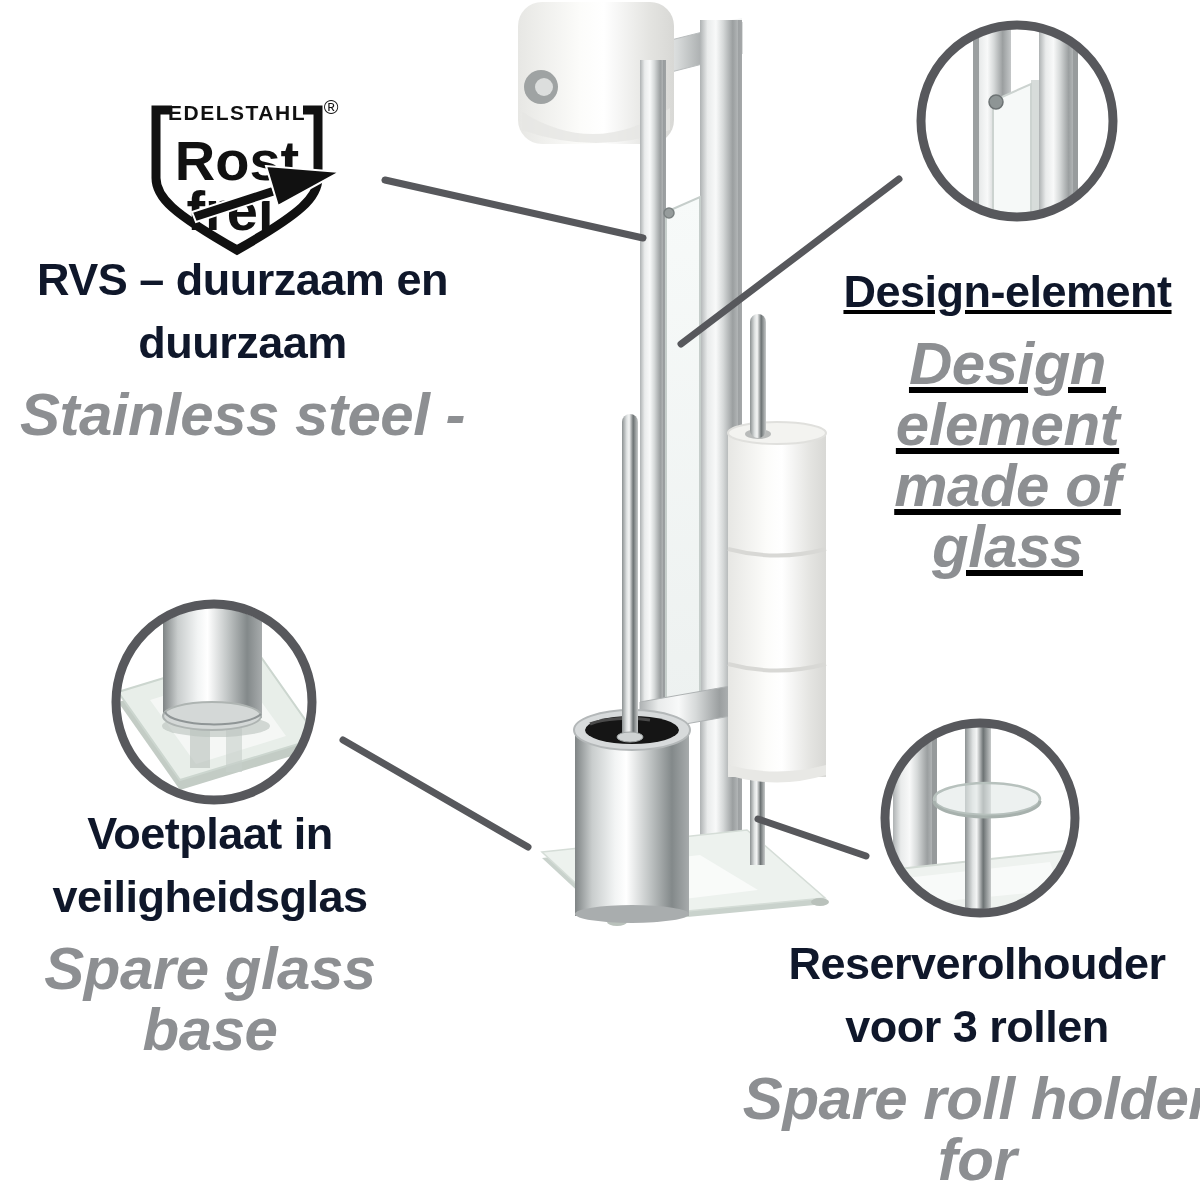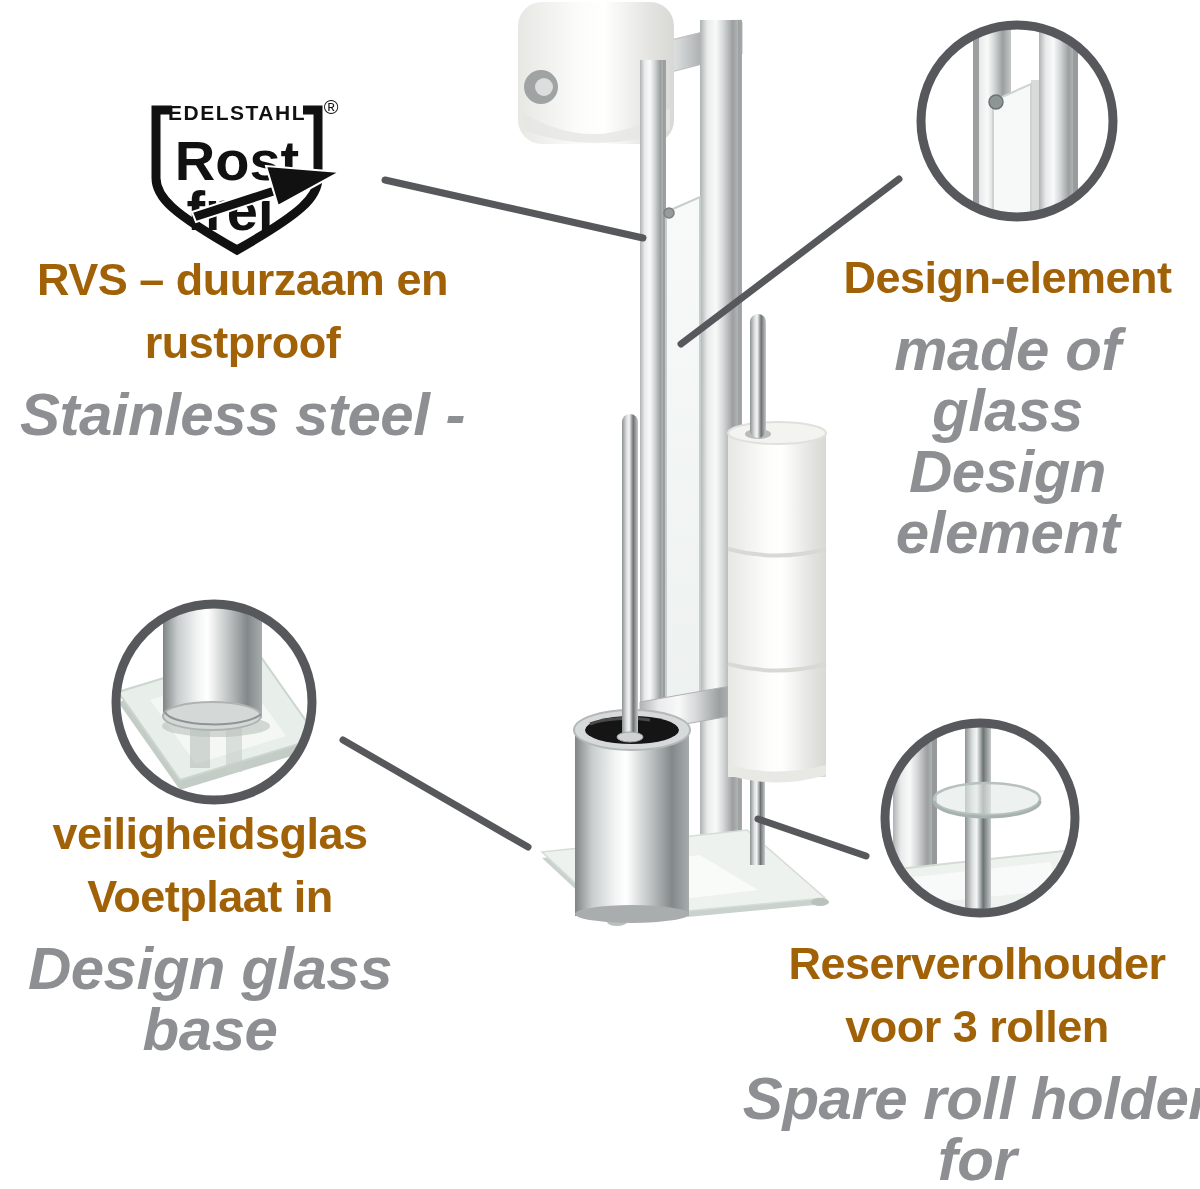--- a/index.html
+++ b/index.html
@@ -1,20 +1,20 @@
 <!DOCTYPE html>
 <html><head>
 <meta charset="utf-8">
 <style>
   html,body{margin:0;padding:0;background:#ffffff;}
   #stage{position:relative;width:1200px;height:1189px;background:#ffffff;overflow:hidden;
          font-family:"Liberation Sans",sans-serif;}
   #artwork{position:absolute;left:0;top:0;z-index:1;}
   .callout{position:absolute;z-index:2;text-align:center;}
-  .callout .title-line{font-weight:700;font-size:45px;line-height:63px;color:#a16207;letter-spacing:-0.5px;}
+  .callout .title-line{font-weight:700;font-size:45px;line-height:63px;color:#0f172a;letter-spacing:-0.5px;}
   .callout .sub-wrap{margin-top:10px;}
   .callout .sub-line{font-weight:700;font-style:italic;font-size:60px;line-height:61px;color:#8d8f92;letter-spacing:-0.5px;}
 </style>
 </head>
 <body>
 
 <div id="stage">
 
   <svg id="artwork" width="1200" height="1189" viewBox="0 0 1200 1189">
     <defs>
@@ -178,39 +178,39 @@
       <text x="230" y="230" text-anchor="middle" font-family="Liberation Sans, sans-serif" font-size="56" font-weight="700" fill="#111111">frei</text>
       <g>
         <polygon points="192,212 272,186 276,196 196,222" fill="#111111" stroke="#ffffff" stroke-width="2"></polygon>
         <polygon points="266,166 340,172 278,206" fill="#111111" stroke="#ffffff" stroke-width="2"></polygon>
       </g>
     </g>
   </svg>
 
   <div class="callout" style="left:5px;top:248px;width:475px;">
     <div class="title-line">RVS – duurzaam en</div>
-    <div class="title-line">rustproof</div>
+    <div class="title-line">duurzaam</div>
     <div class="sub-wrap">
       <div class="sub-line">Stainless steel -</div>
     </div>
   </div>
 
-  <div class="callout" style="left:815px;top:246px;width:385px;">
+  <div class="callout" style="left:815px;top:260px;width:385px;text-decoration:underline;">
     <div class="title-line">Design-element</div>
     <div class="sub-wrap">
+      <div class="sub-line">Design element</div>
       <div class="sub-line">made of glass</div>
-      <div class="sub-line">Design element</div>
     </div>
   </div>
 
   <div class="callout" style="left:0px;top:802px;width:420px;">
+    <div class="title-line">Voetplaat in</div>
     <div class="title-line">veiligheidsglas</div>
-    <div class="title-line">Voetplaat in</div>
-    <div class="sub-wrap">
-      <div class="sub-line">Design glass base</div>
+    <div class="sub-wrap">
+      <div class="sub-line">Spare glass base</div>
     </div>
   </div>
 
   <div class="callout" style="left:742px;top:932px;width:470px;">
     <div class="title-line">Reserverolhouder</div>
     <div class="title-line">voor 3 rollen</div>
     <div class="sub-wrap">
       <div class="sub-line">Spare roll holder for</div>
       <div class="sub-line">3 rolls</div>
     </div>

